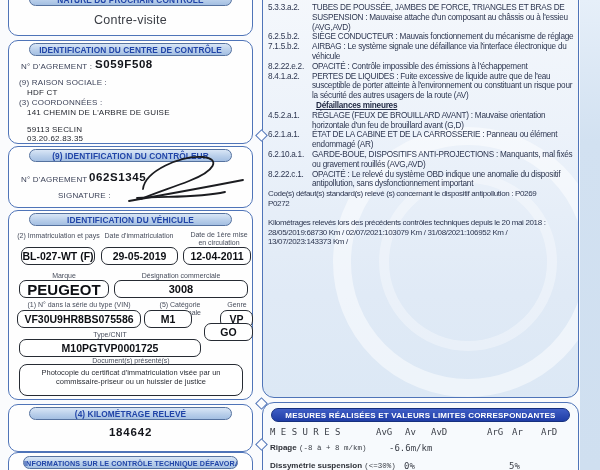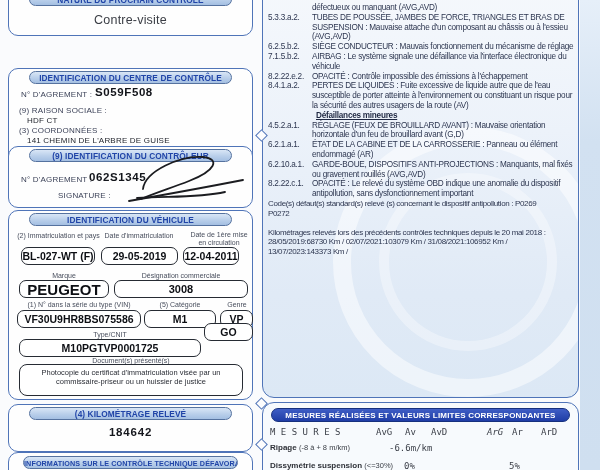--- a/index.html
+++ b/index.html
@@ -39,21 +39,21 @@
     white-space:nowrap; overflow:hidden;
   }
   .slabel { position:absolute; font-size:8px; color:#3c4258; letter-spacing:0.2px; }
   .sval   { position:absolute; font-size:11.5px; font-weight:bold; color:#12141a; letter-spacing:0.6px; }
 
   
   #box-nature { top:-10px; height:46px; }
   #box-nature .cv { margin-top:7px; text-align:center; font-size:12.5px; color:#3a3d44; letter-spacing:0.2px; }
 
   
-  #box-centre { top:40px; height:104px;margin-top:28px; }
+  #box-centre { top:40px; height:104px; }
 
   
   #box-ctrl { top:146px; height:62px; }
   #box-ctrl svg { position:absolute; left:118px; top:4px; }
 
   
   #box-veh { top:210px; height:190px; }
   #doc-box {
     position:absolute; left:10px; top:153px; width:224px; height:32px;
     border:1.4px solid #262b33; border-radius:8px; background:#fff;
@@ -100,21 +100,21 @@
     margin:5px 8px 0; height:14px; line-height:14px;
     background:linear-gradient(180deg,#3f5ec5,#1f3da6);
     border:1px solid #16307e; border-radius:8px;
     color:#fff; font-weight:bold; font-size:8px; text-align:center; letter-spacing:0.2px;
     white-space:nowrap;
   }
   .mono { font-family:"DejaVu Sans Mono", monospace; }
   .mcol { position:absolute; top:24px; font-size:9px; color:#3b3f48; }
   .mtitle { position:absolute; left:7px; top:24px; font-size:9px; color:#3b3f48; }
   .mrow-label { position:absolute; left:7px; font-size:8px; color:#2e3138; font-weight:bold; }
-  .mrow-label .limit { font-weight:normal; font-size:7.5px; color:#3a3e46; }
+  .mrow-label .limit { font-weight:normal; font-size:7.5px; color:#3a3e46;font-family:Liberation Mono, monospace; }
   .mval { position:absolute; font-size:9px; color:#3b3f48; }
 
   .notch {
     position:absolute; width:9px; height:9px; background:#fdfdfe;
     border:1.2px solid #4f74b8; transform:rotate(45deg);
   }
 </style>
 </head>
 <body>
 
@@ -150,32 +150,32 @@
 </div>
 
 <div class="box" id="box-veh">
   <div class="bar">IDENTIFICATION DU VÉHICULE</div>
 
   <span class="flabel" style="left:2px; top:21px; width:95px;">(2) Immatriculation et pays</span>
   <span class="flabel" style="left:88px; top:21px; width:84px;">Date d'immatriculation</span>
   <span class="flabel" style="left:178px; top:20px; width:64px;">Date de 1ère mise en circulation</span>
   <div class="vbox" style="left:12px; top:36px; width:74px;">BL-027-WT (F)</div>
   <div class="vbox" style="left:92px; top:36px; width:77px;">29-05-2019</div>
-  <div class="vbox" style="left:174px; top:36px; width:56px;">12-04-2011</div>
+  <div class="vbox" style="left:174px; top:36px; width:68px;">12-04-2011</div>
 
   <span class="flabel" style="left:10px; top:61px; width:90px;">Marque</span>
   <span class="flabel" style="left:105px; top:61px; width:134px;">Désignation commerciale</span>
   <div class="vbox" style="left:10px; top:69px; width:90px; font-size:15px;">PEUGEOT</div>
   <div class="vbox" style="left:105px; top:69px; width:134px; font-size:11px;">3008</div>
 
   <span class="flabel" style="left:0px; top:90px; width:140px;">(1) N° dans la série du type (VIN)</span>
   <span class="flabel" style="left:130px; top:90px; width:82px;">(5) Catégorie internationale</span>
   <span class="flabel" style="left:212px; top:90px; width:32px;">Genre</span>
   <div class="vbox" style="left:8px; top:99px; width:124px;">VF30U9HR8BS075586</div>
-  <div class="vbox" style="left:135px; top:99px; width:72px;">M1</div>
+  <div class="vbox" style="left:135px; top:99px; width:48px;">M1</div>
   <div class="vbox" style="left:211px; top:99px; width:33px;">VP</div>
 
   <span class="flabel" style="left:10px; top:120px; width:182px;">Type/CNIT</span>
   <span class="flabel" style="left:195px; top:120px; width:49px;">Énergie</span>
   <div class="vbox" style="left:10px; top:128px; width:182px;">M10PGTVP0001725</div>
   <div class="vbox" style="left:195px; top:112px; width:49px;">GO</div>
 
   <span class="flabel" style="left:10px; top:146px; width:224px;">Document(s) présenté(s)</span>
   <div id="doc-box">Photocopie du certificat d'immatriculation visée par un commissaire-priseur ou un huissier de justice</div>
 </div>
@@ -189,21 +189,20 @@
   <div class="bar">INFORMATIONS SUR LE CONTRÔLE TECHNIQUE DÉFAVORABLE</div>
 </div>
 
 <div id="right-strip"></div>
 
 <div id="defects-box">
   <div class="wm" id="wm1"></div>
   <div class="wm" id="wm2"></div>
 
   <div id="defects-content">
-    <p class="cont">défectueux ou manquant (AVG,AVD)</p>
 
     <div>
 
         <p class="item"><span class="code">5.3.3.a.2.</span><span>TUBES DE POUSSÉE, JAMBES DE FORCE, TRIANGLES ET BRAS DE SUSPENSION : Mauvaise attache d'un composant au châssis ou à l'essieu (AVG,AVD)</span></p>
 
         <p class="item"><span class="code">6.2.5.b.2.</span><span>SIÈGE CONDUCTEUR : Mauvais fonctionnement du mécanisme de réglage</span></p>
 
         <p class="item"><span class="code">7.1.5.b.2.</span><span>AIRBAG : Le système signale une défaillance via l'interface électronique du véhicule</span></p>
 
         <p class="item"><span class="code">8.2.22.e.2.</span><span>OPACITÉ : Contrôle impossible des émissions à l'échappement</span></p>
@@ -239,21 +238,21 @@
   </div>
 </div>
 
 <div id="mesures-box">
   <div class="dbar">MESURES RÉALISÉES ET VALEURS LIMITES CORRESPONDANTES</div>
 
   <span class="mtitle mono">M E S U R E S</span>
   <span class="mcol mono" style="left:113px;">AvG</span>
   <span class="mcol mono" style="left:142px;">Av</span>
   <span class="mcol mono" style="left:168px;">AvD</span>
-  <span class="mcol mono" style="left:224px;font-style:italic;">ArG</span>
+  <span class="mcol mono" style="left:224px;">ArG</span>
   <span class="mcol mono" style="left:249px;">Ar</span>
   <span class="mcol mono" style="left:278px;">ArD</span>
 
   <span class="mrow-label" style="top:40px;">
     <span>Ripage</span>
     <span class="limit">(-8 à + 8 m/km)</span>
   </span>
   <span class="mval mono" style="left:126px; top:40px;">-6.6m/km</span>
 
   <span class="mrow-label" style="top:58px;">

